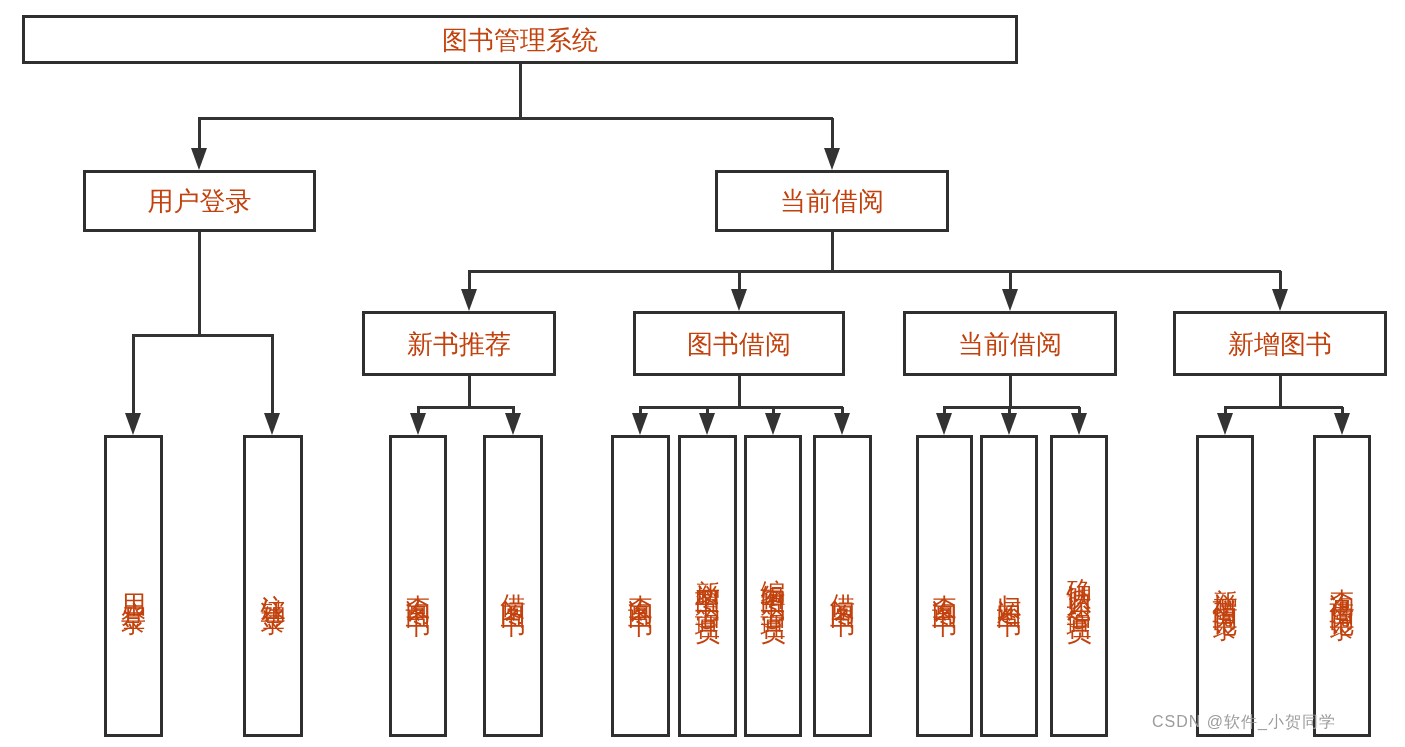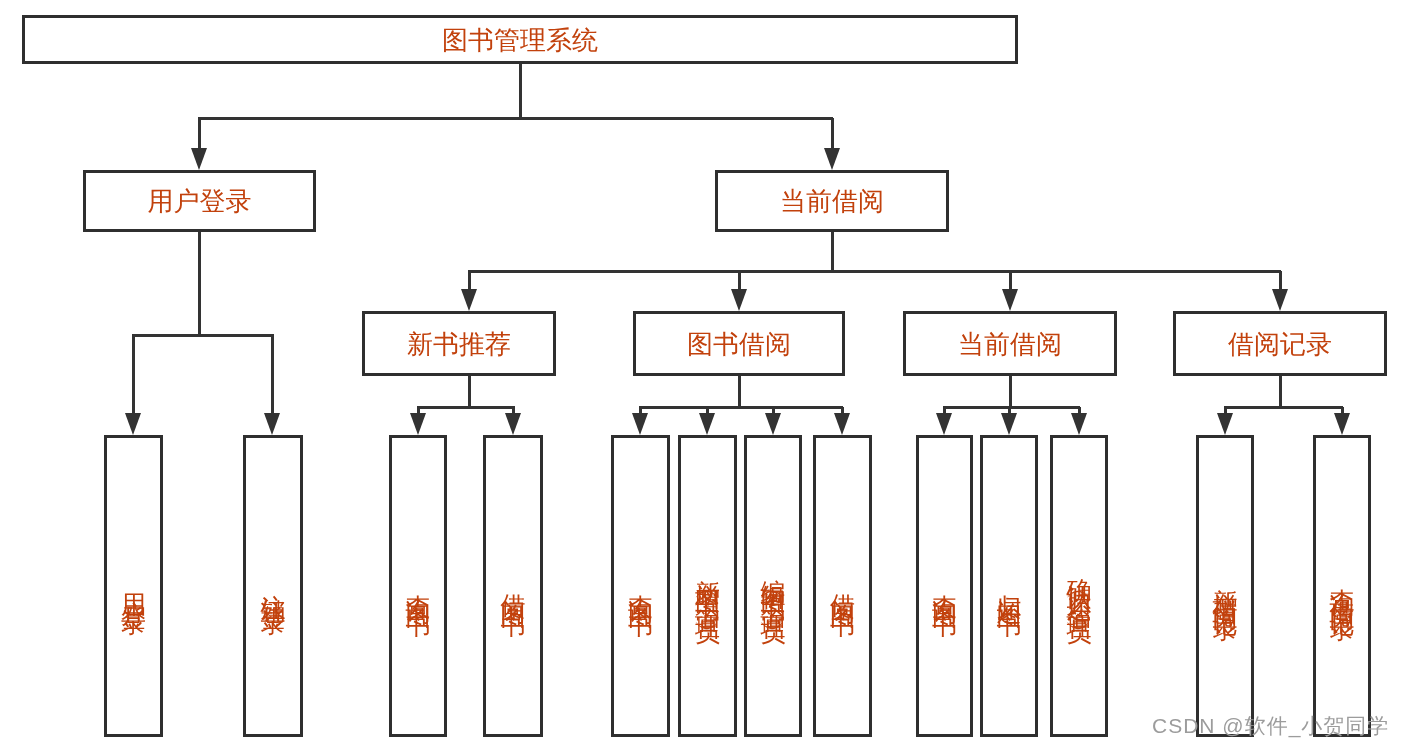--- a/index.html
+++ b/index.html
@@ -26,21 +26,21 @@
   .vline{position:absolute;width:3px;background:#333333;}
   .hline{position:absolute;height:3px;background:#333333;}
   .arrowhead{
     position:absolute;width:0;height:0;
     border-left:8px solid transparent;
     border-right:8px solid transparent;
     border-top:22px solid #333333;
   }
   .watermark{
     position:absolute;left:1152px;top:712px;
-    font-size:21px;color:#9c9c9c;z-index:10;
+    font-size:16px;color:#9c9c9c;z-index:10;
     letter-spacing:1px;
   }
 </style>
 </head>
 <body>
 
 <div class="stage">
 
   <div class="node" style="left:22px;top:15px;width:996px;height:49px;">图书管理系统</div>
 
@@ -68,21 +68,21 @@
   <div class="vline" style="left:738px;top:271px;height:24px;"></div>
   <div class="arrowhead" style="left:731px;top:289px;"></div>
   <div class="vline" style="left:1009px;top:271px;height:24px;"></div>
   <div class="arrowhead" style="left:1002px;top:289px;"></div>
   <div class="vline" style="left:1279px;top:271px;height:24px;"></div>
   <div class="arrowhead" style="left:1272px;top:289px;"></div>
 
   <div class="node" style="left:362px;top:311px;width:194px;height:65px;">新书推荐</div>
   <div class="node" style="left:633px;top:311px;width:212px;height:65px;">图书借阅</div>
   <div class="node" style="left:903px;top:311px;width:214px;height:65px;">当前借阅</div>
-  <div class="node" style="left:1173px;top:311px;width:214px;height:65px;">借阅记录</div>
+  <div class="node" style="left:1173px;top:311px;width:214px;height:65px;">新增图书</div>
 
   <div class="vline" style="left:468px;top:376px;height:32px;"></div>
   <div class="hline" style="left:417px;top:406px;width:98px;"></div>
   <div class="vline" style="left:417px;top:407px;height:12px;"></div>
   <div class="arrowhead" style="left:410px;top:413px;"></div>
   <div class="vline" style="left:512px;top:407px;height:12px;"></div>
   <div class="arrowhead" style="left:505px;top:413px;"></div>
 
   <div class="vline" style="left:738px;top:376px;height:32px;"></div>
   <div class="hline" style="left:639px;top:406px;width:204px;"></div>

